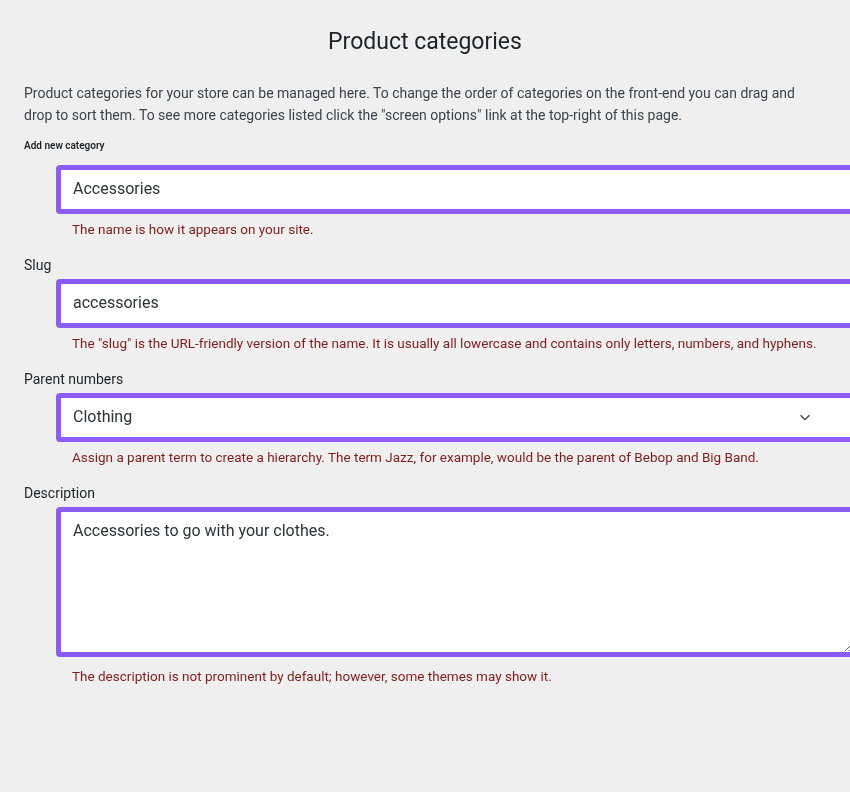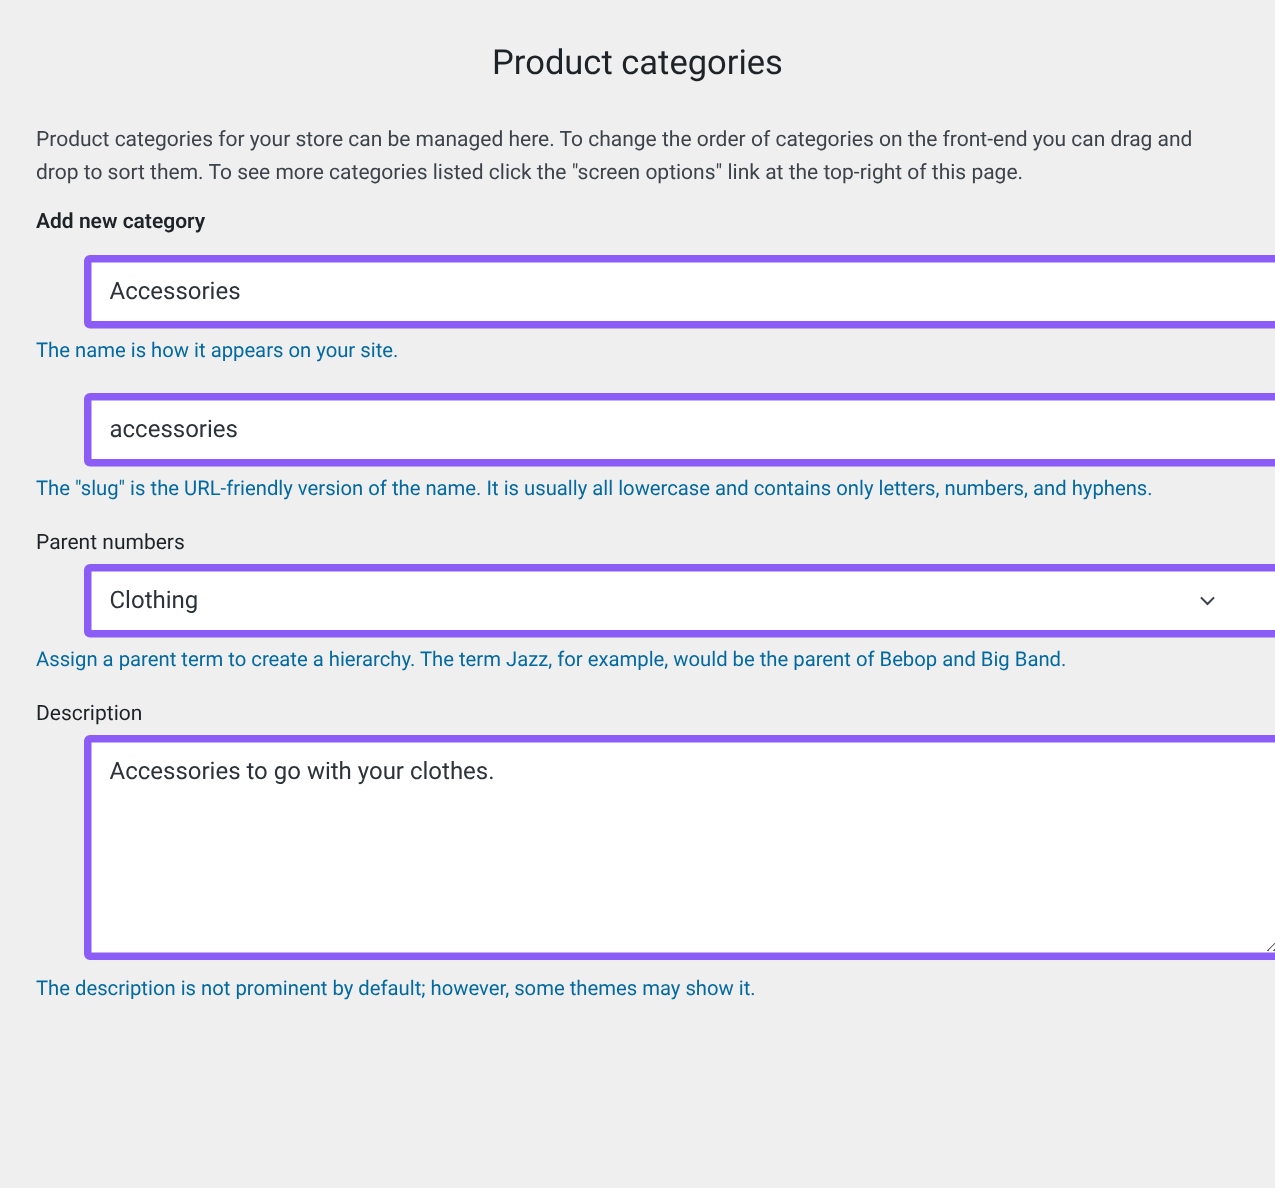--- a/index.html
+++ b/index.html
@@ -23,21 +23,21 @@
       margin-top: 8px;
       text-align: center;
     }
     .intro-text {
       font-size: 14px;
       line-height: 1.55;
       color: #3c434a;
       margin-bottom: 14px;
     }
     .section-heading {
-      font-size: 14px;
+      font-size: 10px;
       font-weight: 600;
       color: #1d2327;
       margin-bottom: 14px;
     }
     .form-field {
       margin-bottom: 18px;
     }
     .field-label {
       display: block;
       font-size: 14px;
@@ -79,40 +79,42 @@
       height: 14px;
       display: block;
     }
     .textarea-input {
       min-height: 150px;
       resize: both;
       font-size: 16px;
     }
     .help-text {
       font-size: 13.5px;
-      color: #0369a1;
+      color: #7f1d1d;
       margin-top: 6px;
       line-height: 1.45;
+      margin-left: 48px;
     }
   </style>
 </head>
 <body>
 
 <h1 class="page-title">Product categories</h1>
 
 <p class="intro-text">Product categories for your store can be managed here. To change the order of categories on the front-end you can drag and drop to sort them. To see more categories listed click the "screen options" link at the top-right of this page.</p>
 
 <div class="section-heading">Add new category</div>
 
 <div class="form-field">
   <input type="text" class="text-input" value="Accessories" style="">
   <p class="help-text">The name is how it appears on your site.</p>
 </div>
 
 <div class="form-field">
+  <label class="field-label">Slug</label>
   <input type="text" class="text-input" value="accessories" style="">
   <p class="help-text">The "slug" is the URL-friendly version of the name. It is usually all lowercase and contains only letters, numbers, and hyphens.</p>
 </div>
 
 <div class="form-field">
   <label class="field-label">Parent numbers</label>
   <div class="select-wrapper">
     <select class="select-input">
       <option>Clothing</option>
     </select>

